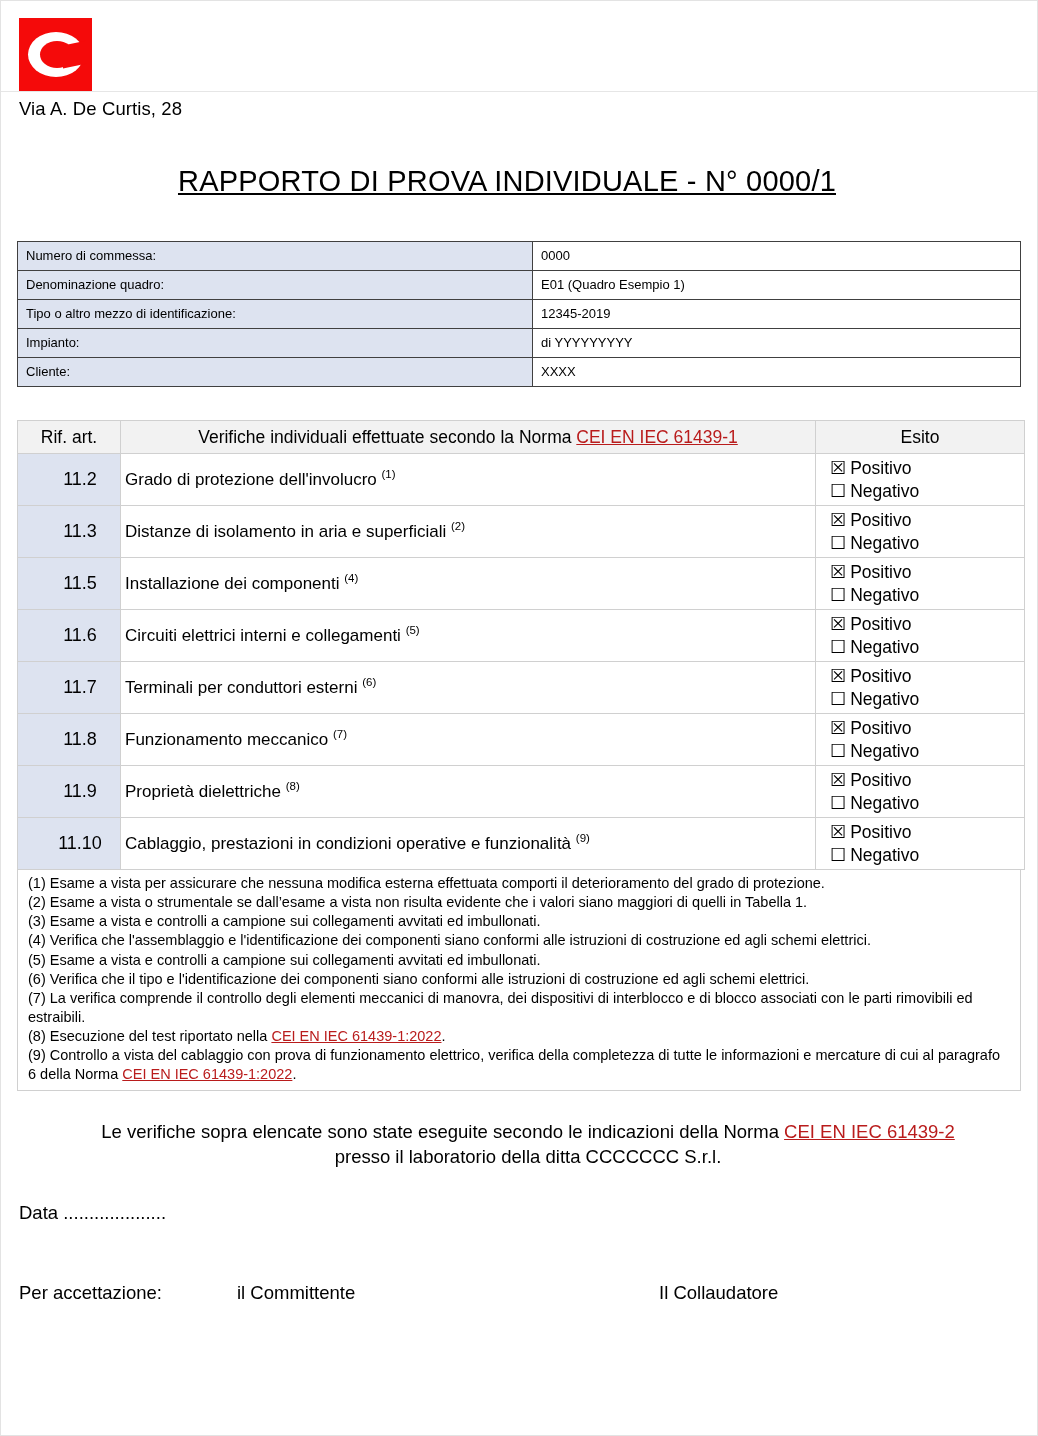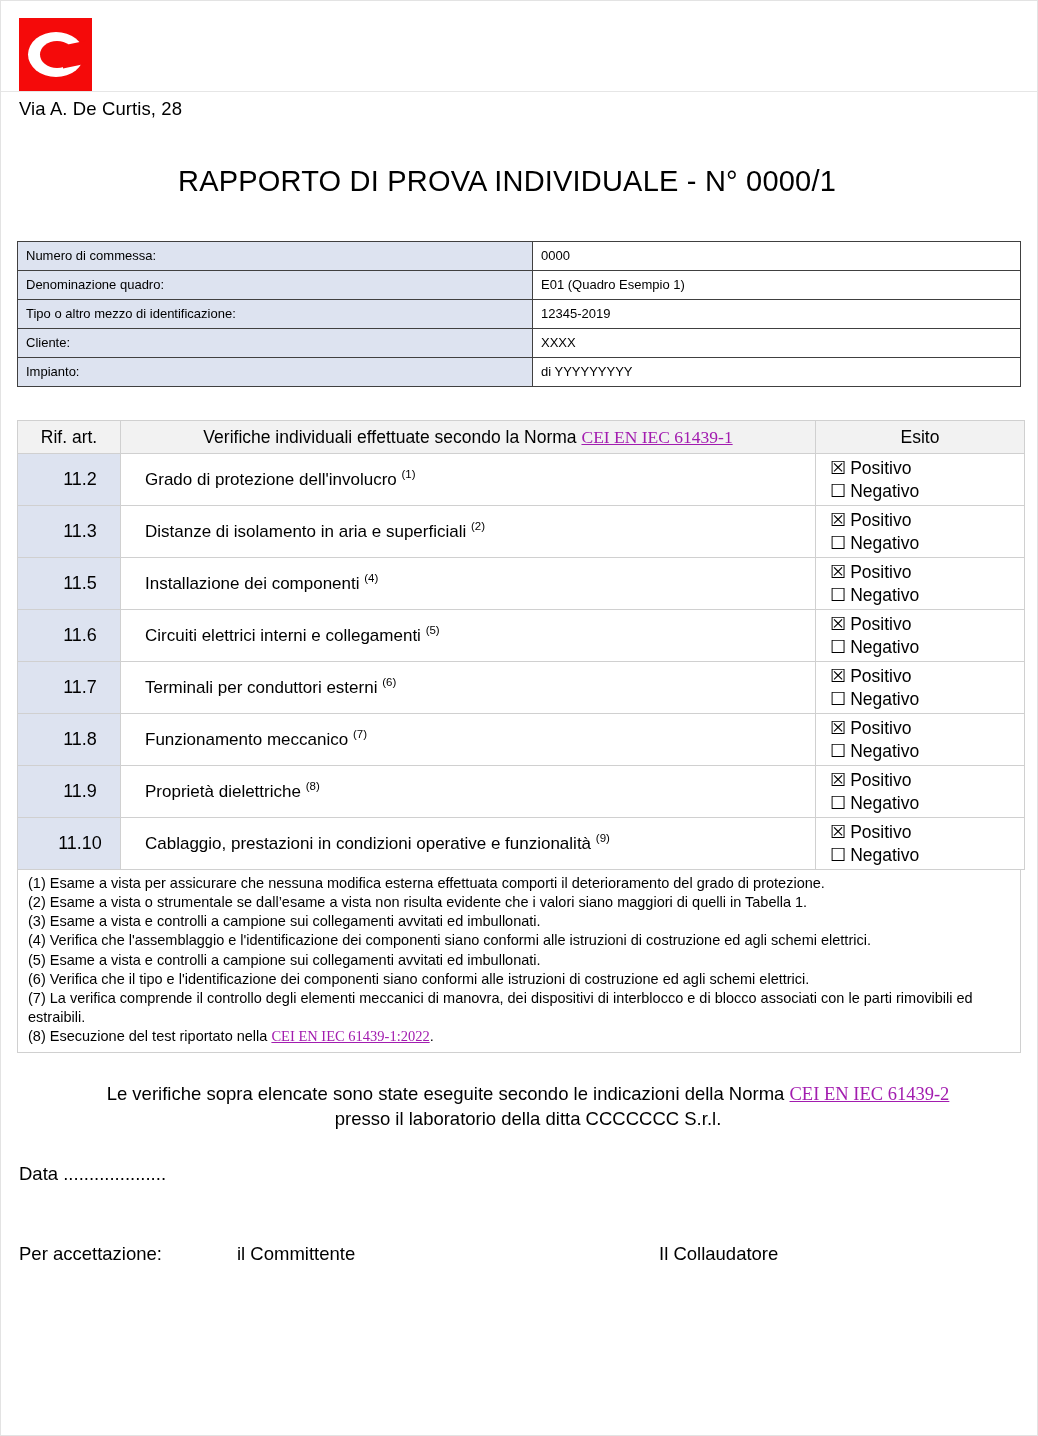--- a/index.html
+++ b/index.html
@@ -72,20 +72,21 @@
   }
 
   
   .doc-title {
     text-align: center;
     font-size: 29px;
     letter-spacing: .2px;
     margin: 45px 0 3px 0;
     padding-right: 24px;
     font-weight: normal;
+    text-decoration: underline;
   }
 
   
   .info-table {
     border-collapse: collapse;
     width: 1004px;
     margin: 43px 0 0 16px;
     table-layout: fixed;
   }
   .info-table td {
@@ -129,21 +130,21 @@
     vertical-align: middle;
     padding-left: 23px;
   }
   .main-table td.ref {
     background: #dde3f0;
     text-align: center;
     font-size: 18px;
   }
   .main-table td.desc {
     background: #ffffff;
-    padding-left: 24px;
+    padding-left: 4px;
     line-height: 1.2;
   }
   .main-table td.out {
     background: #ffffff;
     padding: 3px 0 3px 14px;
     line-height: 1.0;
   }
   .opt {
     font-size: 17.5px;
     white-space: nowrap;
@@ -189,23 +190,22 @@
     margin: 58px 0 0 18px;
     font-size: 18.5px;
     position: relative;
     height: 26px;
   }
   .sign-row .s1 { position: absolute; left: 0; }
   .sign-row .s2 { position: absolute; left: 218px; }
   .sign-row .s3 { position: absolute; left: 640px; }
 
   a.norm, .norm {
-    color: #a21caf;
+    color: #b91c1c;
     text-decoration: underline;
-    font-family: Liberation Serif, serif;
   }
 </style>
 </head>
 <body>
 
 <div class="page">
 
   <div class="header">
     <div class="logo">
       <div class="c-outer"></div>
@@ -226,26 +226,26 @@
       </tr>
       <tr>
         <td class="lbl">Denominazione quadro:</td>
         <td class="val">E01 (Quadro Esempio 1)</td>
       </tr>
       <tr>
         <td class="lbl">Tipo o altro mezzo di identificazione:</td>
         <td class="val">12345-2019</td>
       </tr>
       <tr>
+        <td class="lbl">Impianto:</td>
+        <td class="val">di YYYYYYYYY</td>
+      </tr>
+      <tr>
         <td class="lbl">Cliente:</td>
         <td class="val">XXXX</td>
-      </tr>
-      <tr>
-        <td class="lbl">Impianto:</td>
-        <td class="val">di YYYYYYYYY</td>
       </tr>
     </tbody>
   </table>
 
   <table class="main-table">
     <thead>
       <tr>
         <th class="c-ref">Rif. art.</th>
         <th class="c-desc"><span>Verifiche individuali effettuate secondo la Norma </span><a class="norm" href="#">CEI EN IEC 61439-1</a></th>
         <th class="c-out">Esito</th>
@@ -321,20 +321,21 @@
 
   <div class="notes">
     <p>(1) Esame a vista per assicurare che nessuna modifica esterna effettuata comporti il deterioramento del grado di protezione.</p>
     <p>(2) Esame a vista o strumentale se dall’esame a vista non risulta evidente che i valori siano maggiori di quelli in Tabella 1.</p>
     <p>(3) Esame a vista e controlli a campione sui collegamenti avvitati ed imbullonati.</p>
     <p>(4) Verifica che l'assemblaggio e l'identificazione dei componenti siano conformi alle istruzioni di costruzione ed agli schemi elettrici.</p>
     <p>(5) Esame a vista e controlli a campione sui collegamenti avvitati ed imbullonati.</p>
     <p>(6) Verifica che il tipo e l'identificazione dei componenti siano conformi alle istruzioni di costruzione ed agli schemi elettrici.</p>
     <p>(7) La verifica comprende il controllo degli elementi meccanici di manovra, dei dispositivi di interblocco e di blocco associati con le parti rimovibili ed estraibili.</p>
     <p><span>(8) Esecuzione del test riportato nella </span><a class="norm" href="#">CEI EN IEC 61439-1:2022</a><span>.</span></p>
+    <p><span>(9) Controllo a vista del cablaggio con prova di funzionamento elettrico, verifica della completezza di tutte le informazioni e mercature di cui al paragrafo 6 della Norma </span><a class="norm" href="#">CEI EN IEC 61439-1:2022</a><span>.</span></p>
   </div>
 
   <div class="closing">
     <span>Le verifiche sopra elencate sono state eseguite secondo le indicazioni della Norma </span><a class="norm" href="#">CEI EN IEC 61439-2</a><br>
     <span>presso il laboratorio della ditta CCCCCCC S.r.l.</span>
   </div>
 
   <div class="data-line">Data ....................</div>
 
   <div class="sign-row">

